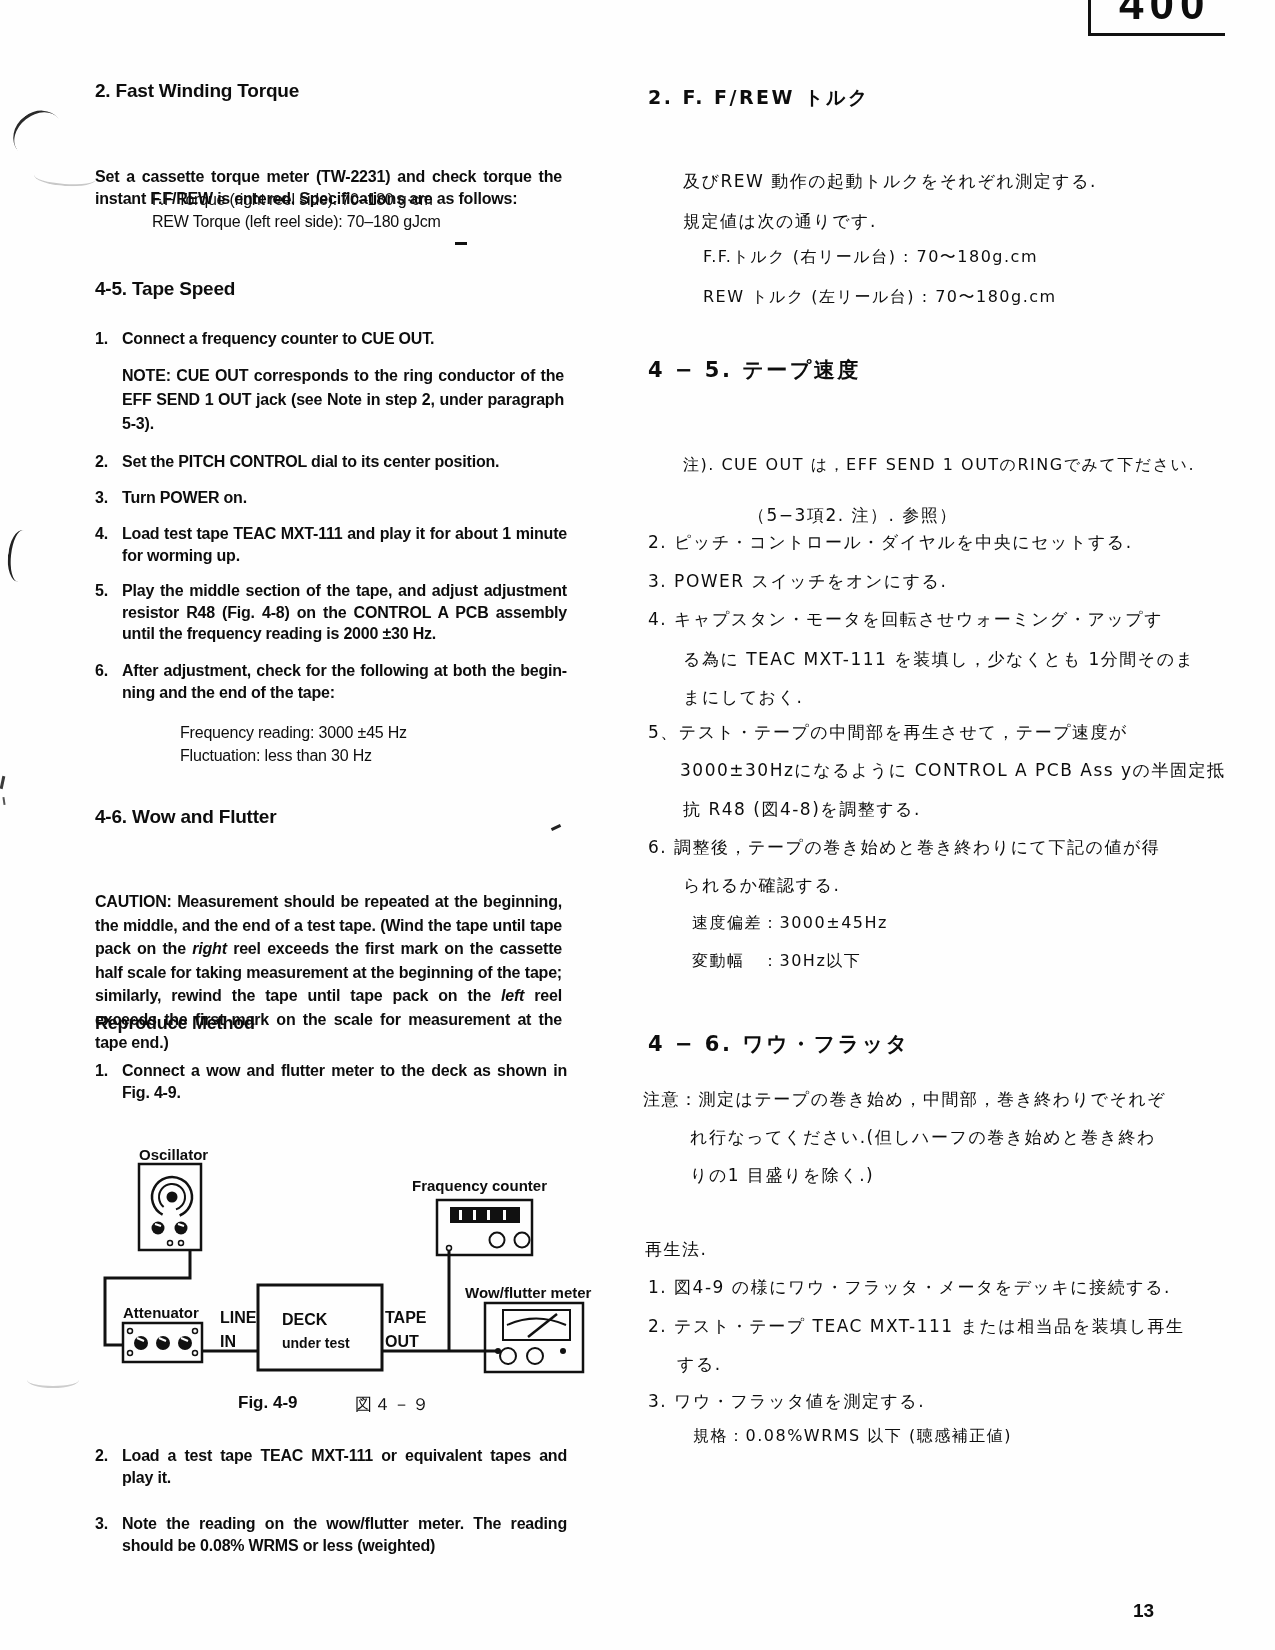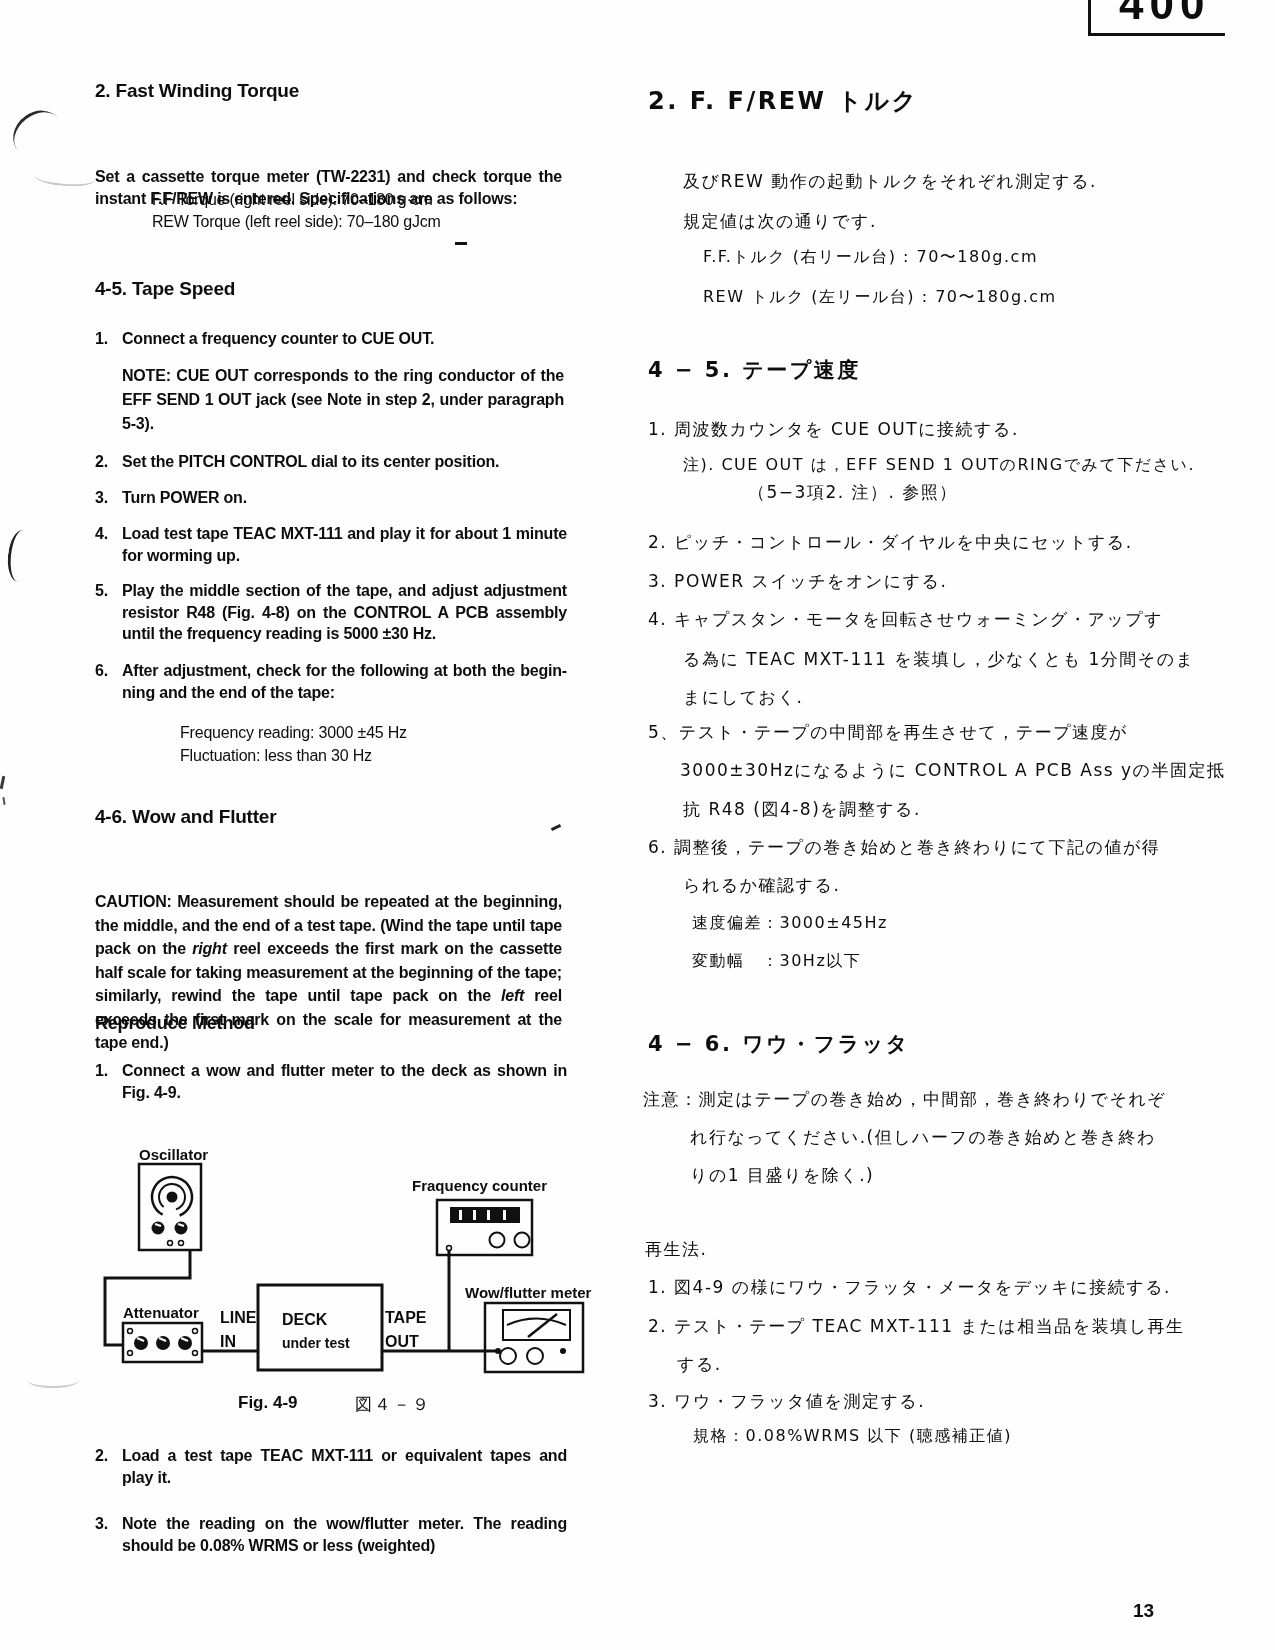--- a/index.html
+++ b/index.html
@@ -76,21 +76,21 @@
   <div class="abs eitem" style="left:95px;top:487px">
     <span class="num">3.</span>
     <span class="txt">Turn POWER on.</span>
   </div>
   <div class="abs eitem" style="left:95px;top:523px">
     <span class="num">4.</span>
     <span class="txt">Load test tape TEAC MXT-111 and play it for about 1 minute for worming up.</span>
   </div>
   <div class="abs eitem" style="left:95px;top:580px">
     <span class="num">5.</span>
-    <span class="txt">Play the middle section of the tape, and adjust adjustment resistor R48 (Fig. 4-8) on the CONTROL A PCB assembly until the frequency reading is 5000 ±30 Hz.</span>
+    <span class="txt">Play the middle section of the tape, and adjust adjustment resistor R48 (Fig. 4-8) on the CONTROL A PCB assembly until the frequency reading is 2000 ±30 Hz.</span>
   </div>
   <div class="abs eitem" style="left:95px;top:660px">
     <span class="num">6.</span>
     <span class="txt">After adjustment, check for the following at both the begin- ning and the end  of the tape:</span>
   </div>
   <div class="abs espec" style="left:180px;top:722px">Frequency reading: 3000 ±45 Hz</div>
   <div class="abs espec" style="left:180px;top:745px">Fluctuation: less than 30 Hz</div>
 
   <div class="abs eh" style="left:95px;top:806px">4-6. Wow and Flutter</div>
   <div class="abs ep" style="left:95px;top:854px;width:467px;line-height:23.5px"><span>CAUTION: Measurement should be repeated at the beginning, the middle, and the end of a test tape. (Wind the tape until tape pack on the </span><span class="ital">right</span><span> reel exceeds the first mark on the cassette half scale for taking measurement at the beginning of the tape; similarly, rewind the tape until tape pack on the </span><span class="ital">left</span><span> reel exceeds the first mark on the scale for measurement at the tape end.)</span></div>
@@ -169,30 +169,29 @@
 
   <div class="abs eitem" style="left:95px;top:1445px">
     <span class="num">2.</span>
     <span class="txt">Load a test tape TEAC MXT-111 or equivalent tapes and play it.</span>
   </div>
   <div class="abs eitem" style="left:95px;top:1513px">
     <span class="num">3.</span>
     <span class="txt">Note the reading on the wow/flutter meter. The reading should be 0.08%  WRMS or less (weighted)</span>
   </div>
 
-  <div class="jl jh" style="left:648px;top:85px;font-size:24px">2. F. F/REW  トルク</div>
+  <div class="jl jh" style="left:648px;top:85px;font-size:19px">2. F. F/REW  トルク</div>
   <div class="jl" style="left:683px;top:170px">及びREW 動作の起動トルクをそれぞれ測定する.</div>
   <div class="jl" style="left:683px;top:210px">規定値は次の通りです.</div>
   <div class="jl" style="left:703px;top:247px;font-size:16px">F.F.トルク (右リール台) : 70〜180g.cm</div>
   <div class="jl" style="left:703px;top:287px;font-size:16px">REW トルク (左リール台) : 70〜180g.cm</div>
 
   <div class="jl jh" style="left:648px;top:356px">4 − 5. テープ速度</div>
-  <div class="jl" style="left:648px;top:418px">1. 周波数カウンタを CUE OUTに接続する.</div>
   <div class="jl" style="left:683px;top:455px;font-size:16px">注). CUE OUT は，EFF SEND 1 OUTのRINGでみて下ださい.</div>
-  <div class="jl" style="left:748px;top:481px">（5−3項2. 注）. 参照）</div>
+  <div class="jl" style="left:748px;top:504px">（5−3項2. 注）. 参照）</div>
   <div class="jl" style="left:648px;top:531px">2. ピッチ・コントロール・ダイヤルを中央にセットする.</div>
   <div class="jl" style="left:648px;top:570px">3. POWER スイッチをオンにする.</div>
   <div class="jl" style="left:648px;top:608px">4. キャプスタン・モータを回転させウォーミング・アップす</div>
   <div class="jl" style="left:683px;top:648px">る為に TEAC MXT-111 を装填し，少なくとも 1分間そのま</div>
   <div class="jl" style="left:683px;top:686px">まにしておく.</div>
   <div class="jl" style="left:648px;top:721px">5、テスト・テープの中間部を再生させて，テープ速度が</div>
   <div class="jl" style="left:680px;top:759px">3000±30Hzになるように CONTROL A PCB Ass yの半固定抵</div>
   <div class="jl" style="left:683px;top:798px">抗 R48 (図4-8)を調整する.</div>
   <div class="jl" style="left:648px;top:836px">6. 調整後，テープの巻き始めと巻き終わりにて下記の値が得</div>
   <div class="jl" style="left:683px;top:874px">られるか確認する.</div>

